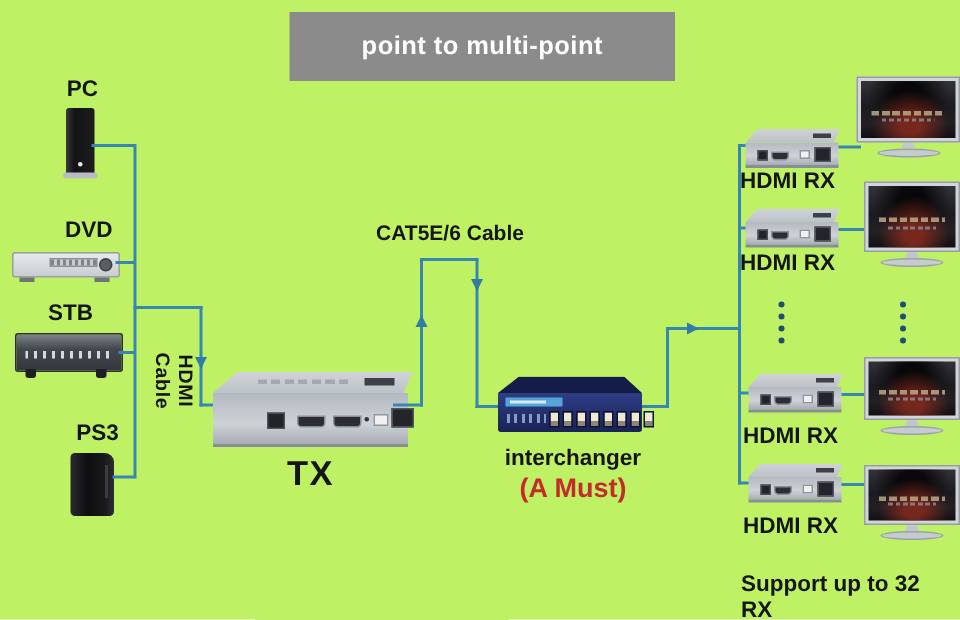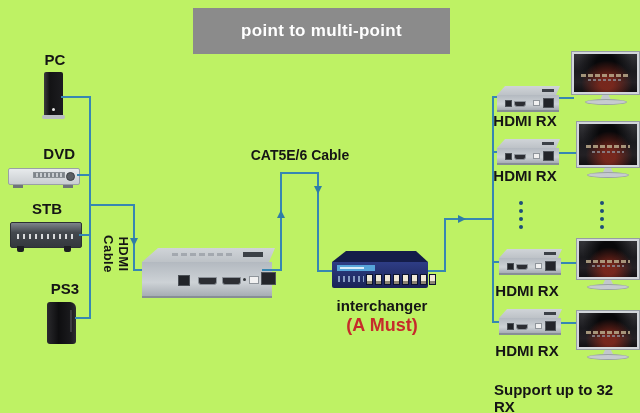--- a/index.html
+++ b/index.html
@@ -123,20 +123,21 @@
     </div>
     <div class="front" style="top:14px;width:130px;height:34px;">
       <span class="port p-dark" style="left:36px;top:13px;width:10px;height:9px;"></span>
       <span class="port p-hdmi" style="left:56px;top:15px;width:17px;height:6px;"></span>
       <span class="port p-hdmi" style="left:80px;top:15px;width:17px;height:6px;"></span>
       <span class="port" style="left:101px;top:16px;width:3px;height:3px;background:#33363a;border-radius:50%;"></span>
       <span class="port p-usb" style="left:107px;top:14px;width:8px;height:6px;"></span>
       <span class="port p-rj45" style="left:119px;top:10px;width:13px;height:11px;"></span>
     </div>
   </div>
+  <div class="lbl" style="left:172px;top:302px;width:70px;font-size:23px;letter-spacing:1px;">TX</div>
 
   <div class="lbl" style="left:228px;top:147px;width:104px;font-size:14px;margin-left:20px;">CAT5E/6 Cable</div>
   <div class="ln" style="left:262px;top:269px;width:20px;height:2px;"></div>
   <div class="ln" style="left:280px;top:172px;width:2px;height:99px;"></div>
   <div class="ln" style="left:280px;top:172px;width:39px;height:2px;"></div>
   <div class="ln" style="left:317px;top:172px;width:2px;height:100px;"></div>
   <div class="ln" style="left:317px;top:270px;width:17px;height:2px;"></div>
   <div class="arrow arr-up" style="left:277px;top:210px;"></div>
   <div class="arrow arr-down" style="left:314px;top:186px;"></div>
 

